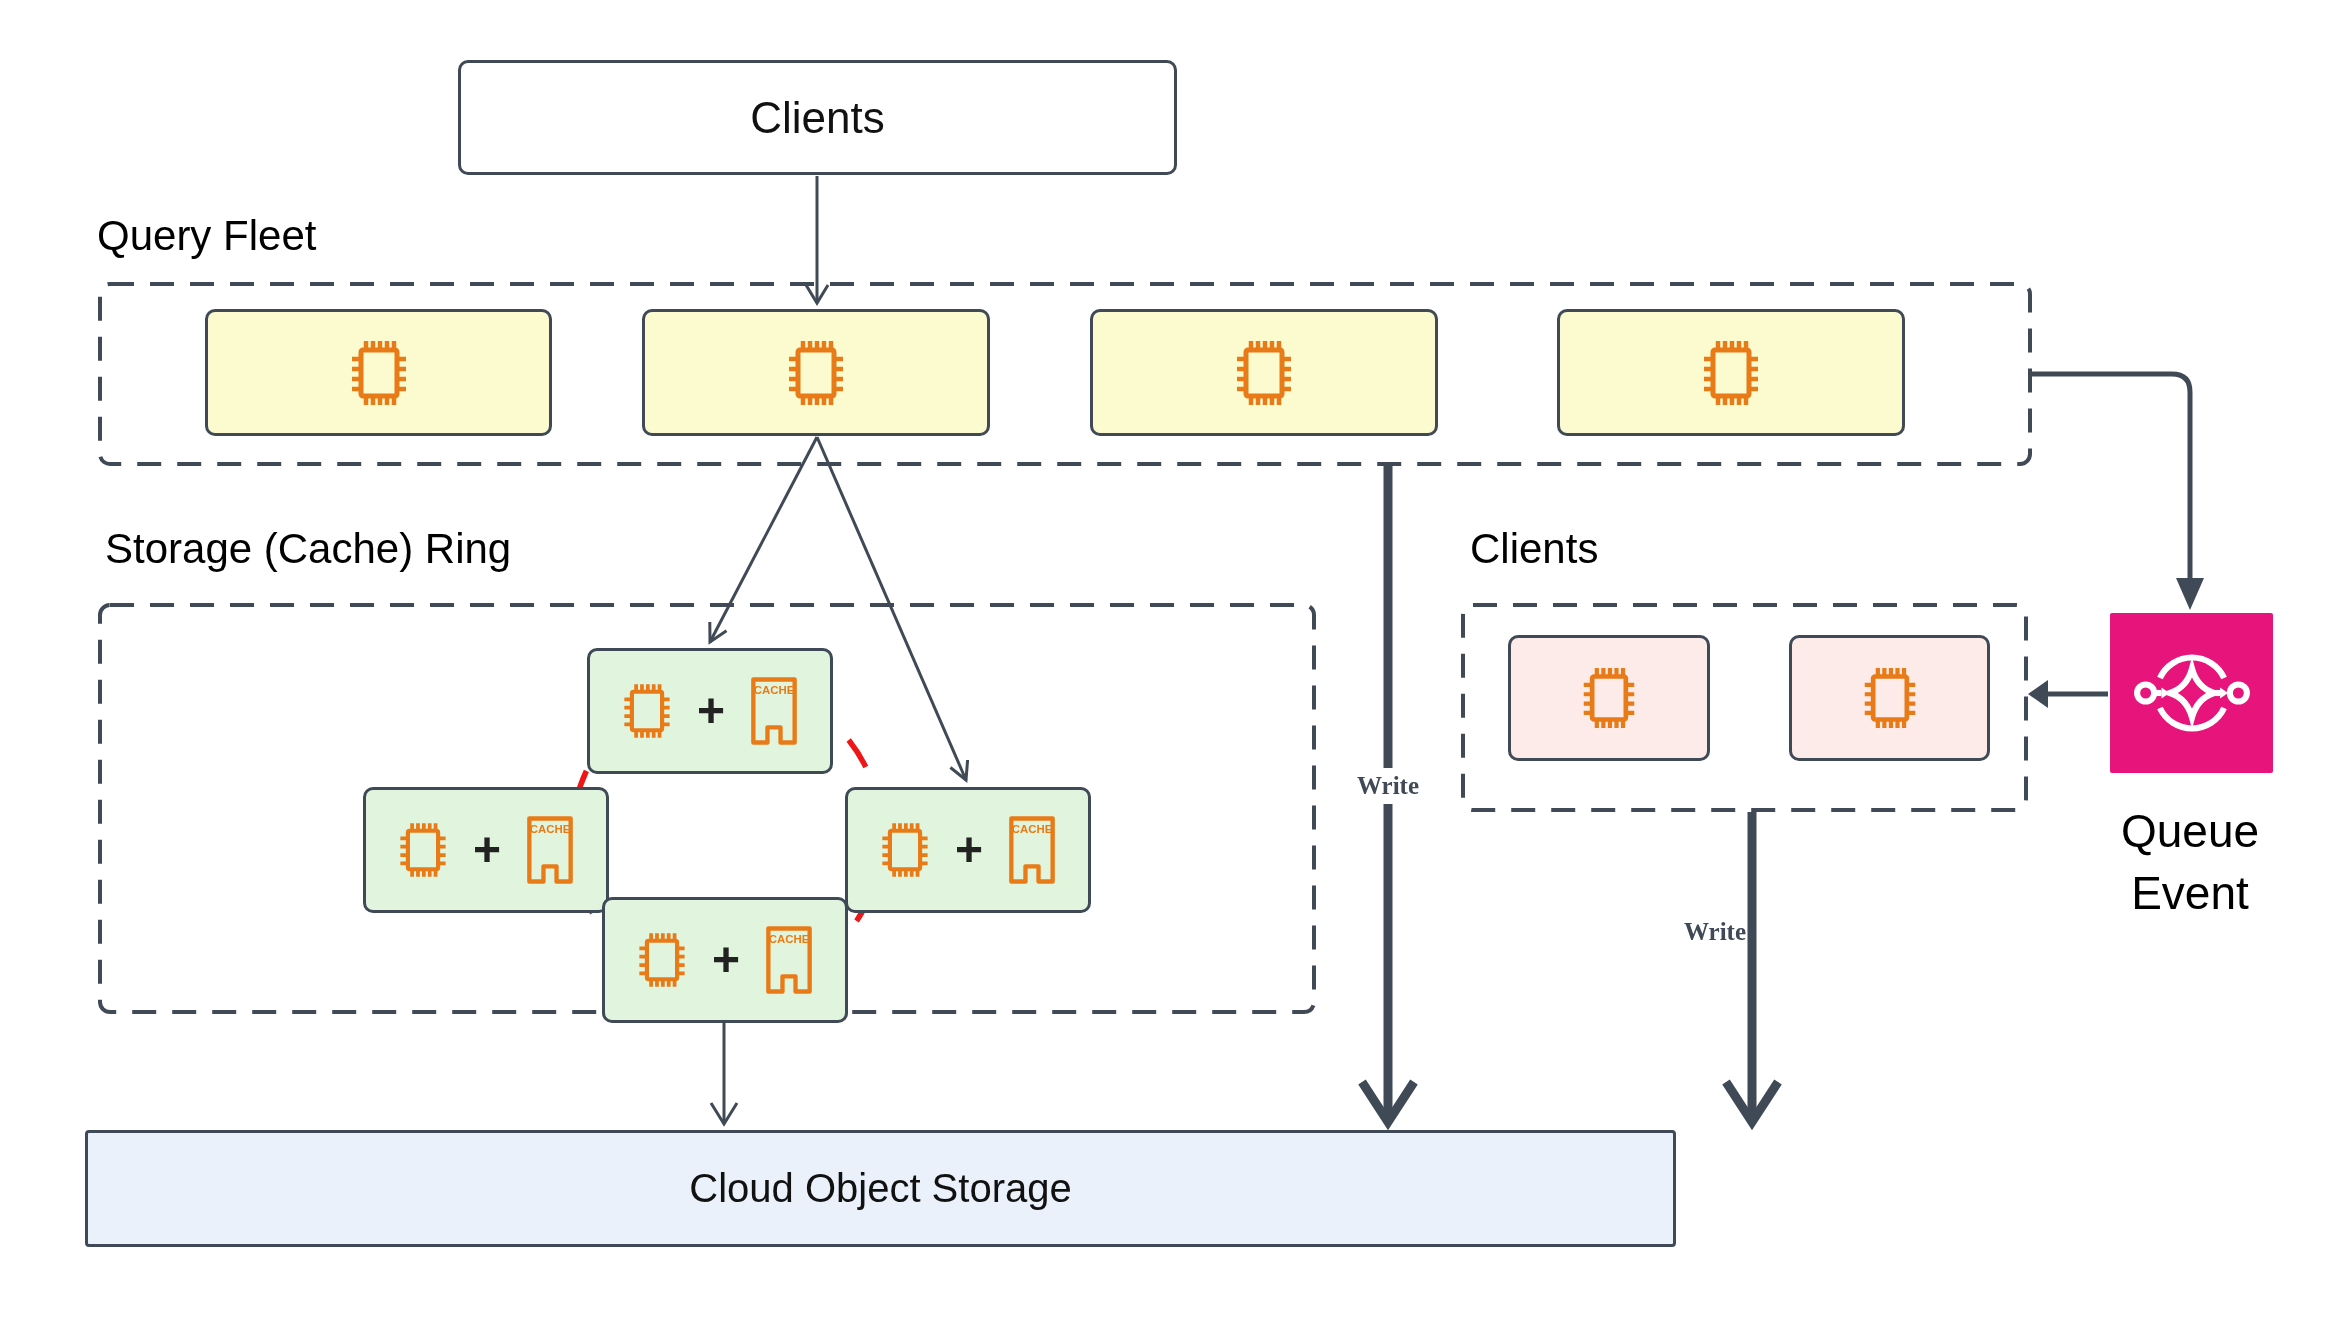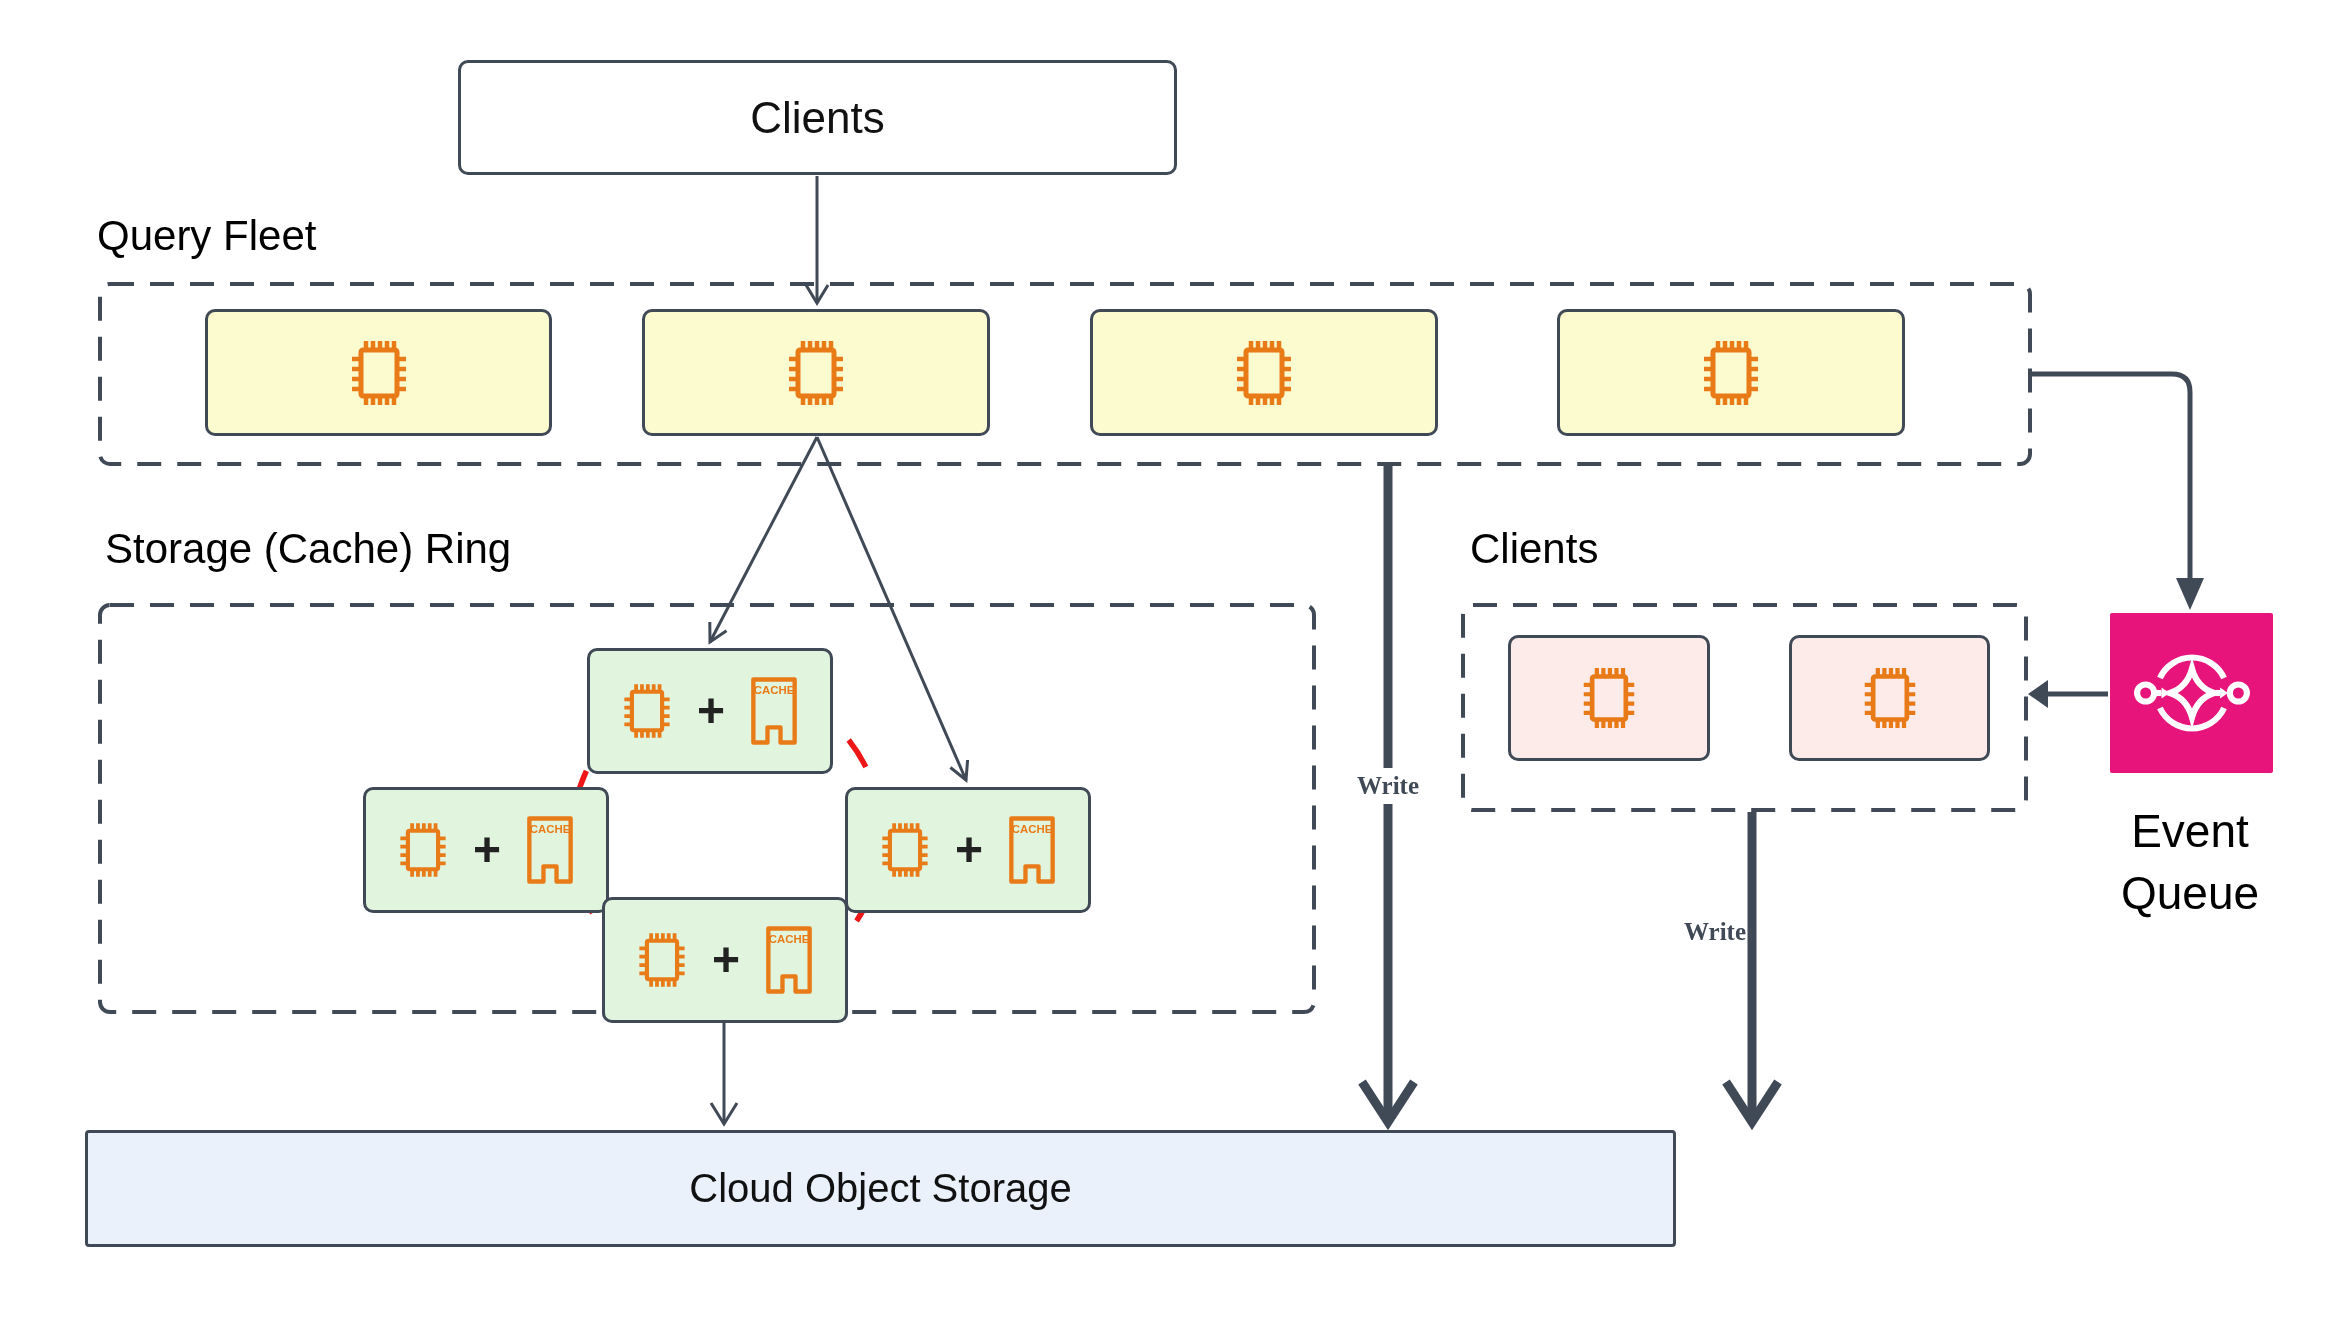--- a/index.html
+++ b/index.html
@@ -193,22 +193,22 @@
         <circle cx="88" cy="50" r="7"></circle>
         <path d="M50,30 C53,41 59,47 68,50 C59,53 53,59 50,70 C47,59 41,53 32,50 C41,47 47,41 50,30 Z"></path>
         <path d="M21,50 H25"></path>
         <path d="M69,50 H73"></path>
       </g>
       <polygon points="25,45.5 25,54.5 31.5,50" fill="#ffffff"></polygon>
       <polygon points="73,45.5 73,54.5 79.5,50" fill="#ffffff"></polygon>
     </svg>
   </div>
   <div class="eq-label" style="left:2090px;top:800px;width:200px;">
+    <div>Queue</div>
     <div>Event</div>
-    <div>Queue</div>
   </div>
 
   <div class="writelabel onled" style="left:1328px;top:768px;width:120px;">Write</div>
   <div class="writelabel" style="left:1628px;top:918px;width:118px;text-align:right;">Write</div>
 
   <div class="box storage" style="left:85px;top:1130px;width:1591px;height:117px;">
     <span>Cloud Object Storage</span>
   </div>
 
 </div>

